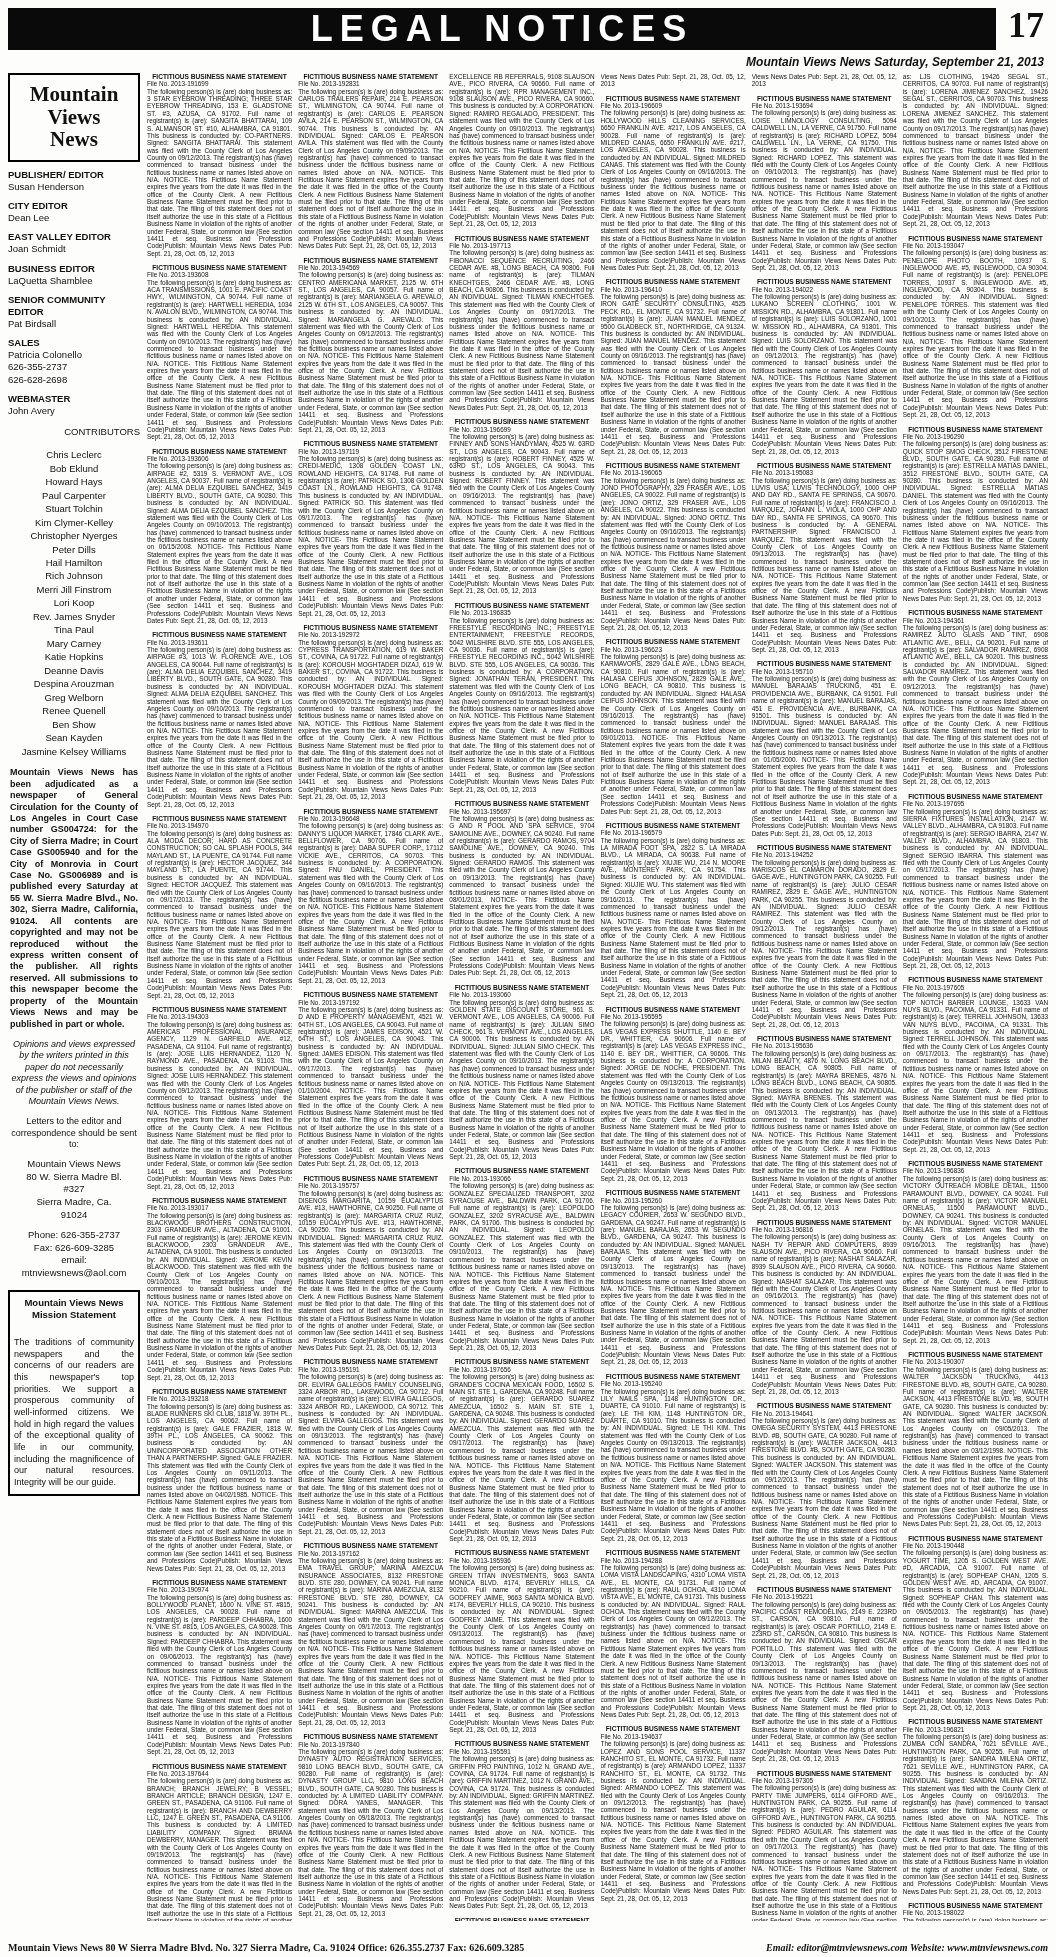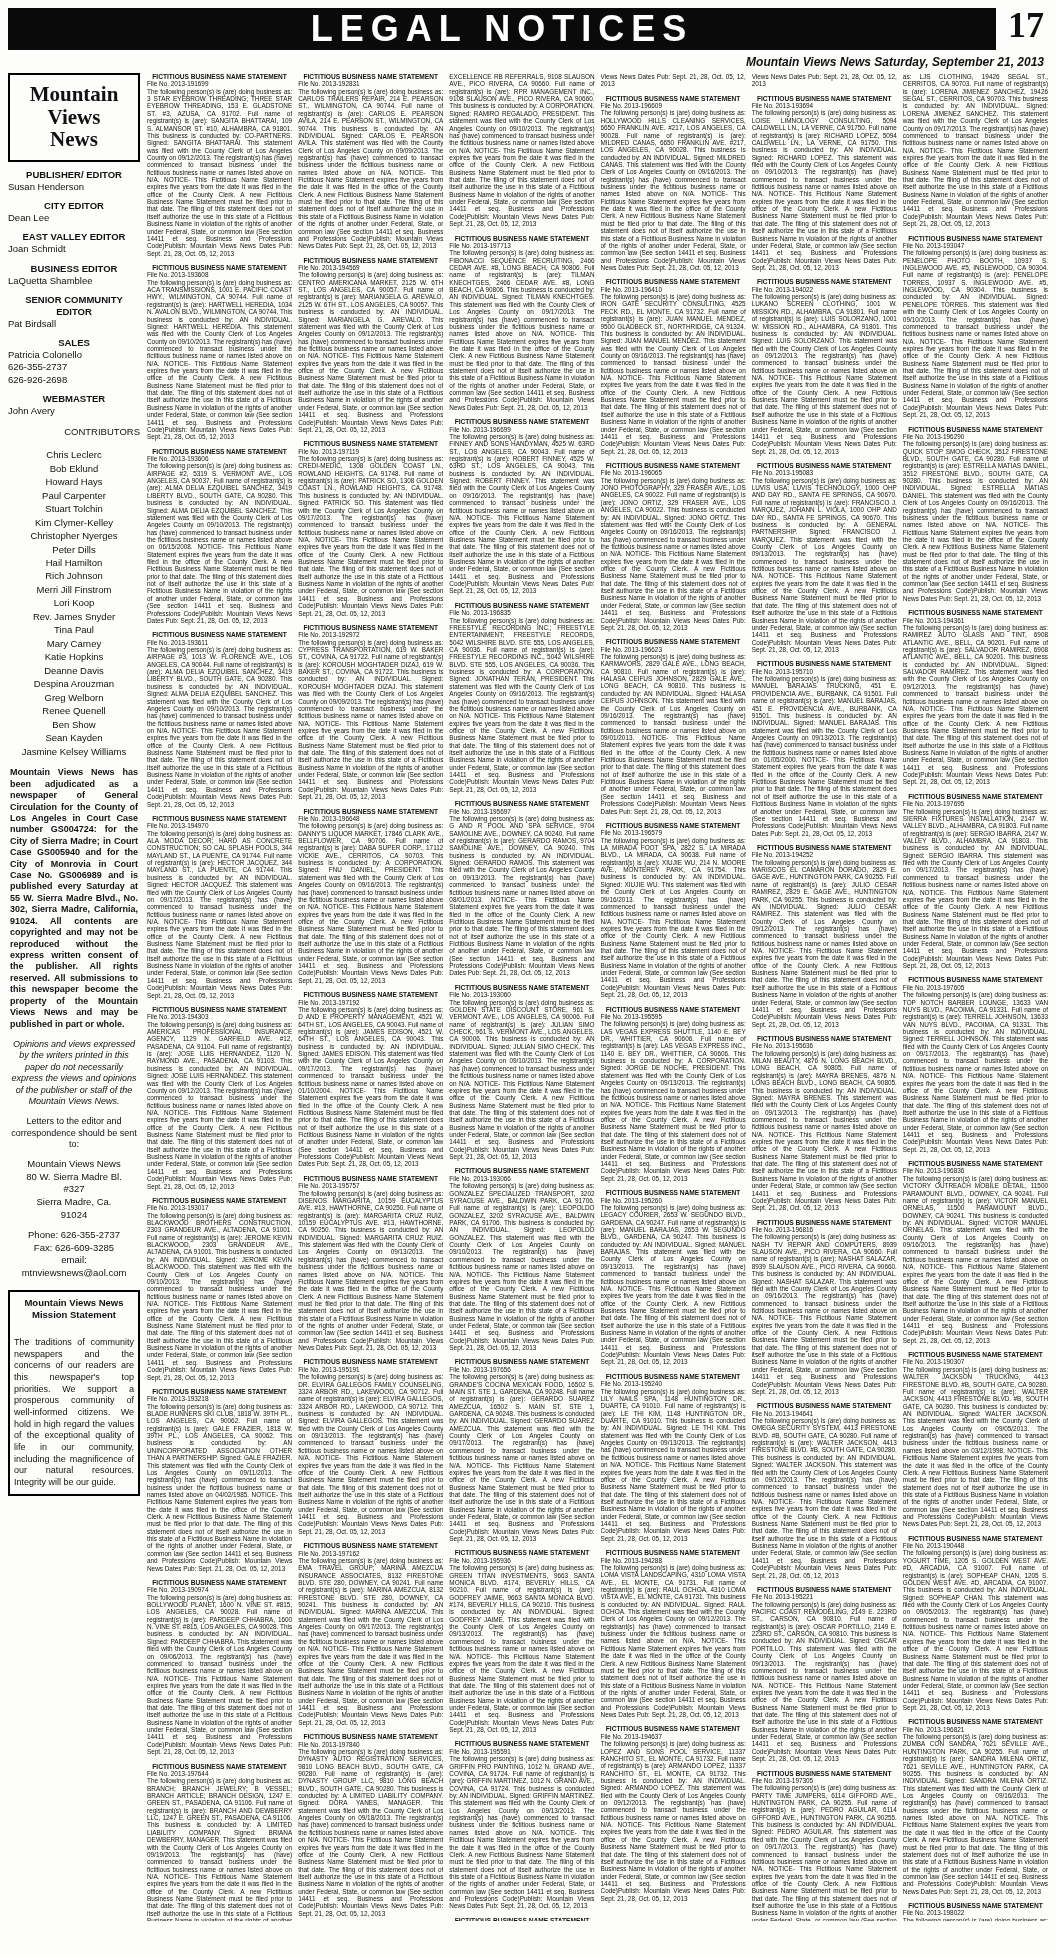--- a/index.html
+++ b/index.html
@@ -14,21 +14,21 @@
   .page-num { position:absolute; right:4px; top:-2px; font-size:36px; font-weight:bold; font-family:"Liberation Serif", serif; }
   .dateline { text-align:right; font-weight:bold; font-size:12px; padding:3px 4px 4px 0; font-family:"Liberation Sans", sans-serif;font-style:italic; }
 
   
   .content { display:flex; gap:7px; height:1848px; }
 
   
   .sidebar { width:132px; flex:none; font-family:"Liberation Sans", sans-serif; overflow:hidden; }
   .mast-box { border:2px solid #000; padding:8px 2px 9px 2px; text-align:center; }
   .mast-line { font-family:"Liberation Serif", serif; font-weight:bold; font-size:21px; line-height:1.08; }
-  .role-title { font-weight:bold; text-align:center; font-size:9.5px; margin-top:7px; line-height:1.25; }
+  .role-title { font-weight:bold; text-align:left; font-size:9.5px; margin-top:7px; line-height:1.25; }
   .role-name { font-size:9.5px; line-height:1.3; }
   .contrib-title { font-weight:normal; text-align:right; font-size:9.5px; margin-top:9px; margin-bottom:11px; }
   .contrib-name { text-align:center; font-size:9.5px; line-height:1.42; }
   .para { font-size:9px; line-height:1.27; text-align:justify; margin-top:9px; padding:0 2px; }
   .para-bold { font-weight:bold; }
   .para-italic { font-style:italic; text-align:center; }
   .para-center { text-align:center; }
   .addr-line { text-align:center; font-size:9.5px; line-height:1.35; }
   .addr-block { margin-top:7px; }
   .mission-box { border:2px solid #000; padding:5px 4px; margin-top:10px; }
@@ -77,21 +77,21 @@
           <div class="role-name">Dean Lee</div>
           <div class="role-title">EAST VALLEY EDITOR</div>
           <div class="role-name">Joan Schmidt</div>
           <div class="role-title">BUSINESS EDITOR</div>
           <div class="role-name">LaQuetta Shamblee</div>
           <div class="role-title">SENIOR COMMUNITY EDITOR</div>
           <div class="role-name">Pat Birdsall</div>
           <div class="role-title">SALES</div>
           <div class="role-name">Patricia Colonello</div>
           <div class="role-name">626-355-2737</div>
-          <div class="role-name">626-926-2698</div>
+          <div class="role-name">626-628-2698</div>
           <div class="role-title">WEBMASTER</div>
           <div class="role-name">John Avery</div>
         </div>
 
       <div class="contrib-title">CONTRIBUTORS</div>
       <div>
           <div class="contrib-name">Chris Leclerc</div>
           <div class="contrib-name">Bob Eklund</div>
           <div class="contrib-name">Howard Hays</div>
           <div class="contrib-name">Paul Carpenter</div>
@@ -332,14 +332,18 @@
           <div class="nfile">File No. 2013-196821</div>
           <p class="nbody">The following person(s) is (are) doing business as: ZUMBA CON SANDRA, 7621 SEVILLE AVE., HUNTINGTON PARK, CA 90255. Full name of registrant(s) is (are): SANDRA MILENA ORTIZ, 7621 SEVILLE AVE., HUNTINGTON PARK, CA 90255. This business is conducted by: AN INDIVIDUAL. Signed: SANDRA MILENA ORTIZ. This statement was filed with the County Clerk of Los Angeles County on 09/16/2013. The registrant(s) has (have) commenced to transact business under the fictitious business name or names listed above on N/A. NOTICE- This Fictitious Name Statement expires five years from the date it was filed in the office of the County Clerk. A new Fictitious Business Name Statement must be filed prior to that date. The filing of this statement does not of itself authorize the use in this state of a Fictitious Business Name in violation of the rights of another under Federal, State, or common law (See section 14411 et seq. Business and Professions Code)Publish: Mountain Views News Dates Pub: Sept. 21, 28, Oct. 05, 12, 2013</p>
           <div class="nheading">FICTITIOUS BUSINESS NAME STATEMENT</div>
           <div class="nfile">File No. 2013-198022</div>
           <p class="nbody">The following person(s) is (are) doing business as: Z BEST CLEANING CREW, 835 S. ATLANTIC BLVD., MONTEREY PARK, CA 91754. Full name of registrant(s) is (are): ZENAIDA BARRIENTOS, 835 S. ATLANTIC BLVD., MONTEREY PARK, CA 91754. This business is conducted by: AN INDIVIDUAL. Signed: ZENAIDA BARRIENTOS. This statement was filed with the County Clerk of Los Angeles County on 09/18/2013. The registrant(s) has (have) commenced to transact business under the fictitious business name or names listed above on N/A. NOTICE- This Fictitious Name Statement expires five years from the date it was filed in the office of the County Clerk. A new Fictitious Business Name Statement must be filed prior to that date. The filing of this statement does not of itself authorize the use in this state of a Fictitious Business Name in violation of the rights of another under Federal, State, or common law (See section 14411 et seq. Business and Professions Code)Publish: Mountain Views News Dates Pub: Sept. 21, 28, Oct. 05, 12, 2013</p>
         </div>
       </div>
 
   </div>
 
+  <div class="footer">
+    <span class="footer-left">Mountain Views News   80 W Sierra Madre Blvd.  No. 327   Sierra Madre, Ca.  91024   Office:  626.355.2737  Fax:  626.609.3285</span>
+    <span class="footer-right">Email:  editor@mtnviewsnews.com  Website:  www.mtnviewsnews.com</span>
+  </div>
 
 </div>
 
 </body></html>

